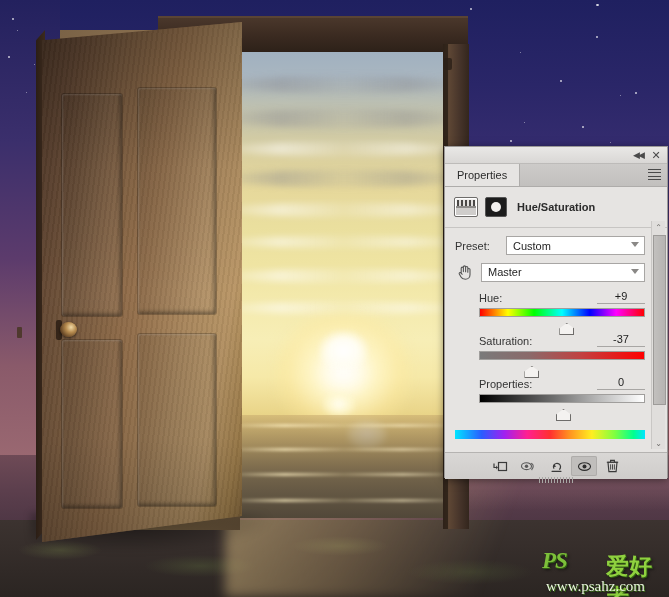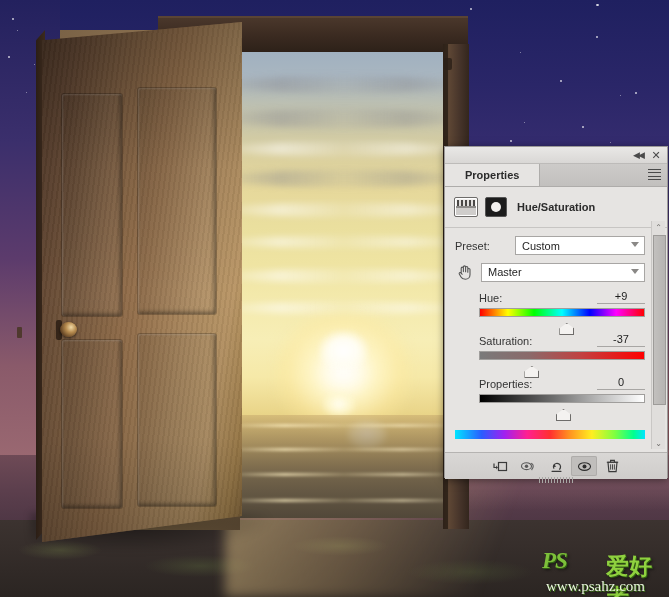--- a/index.html
+++ b/index.html
@@ -110,22 +110,22 @@
     background:#d6d4d2;border:1px solid #9b9997;box-shadow:0 2px 8px rgba(0,0,0,.5);
     font-size:11px;color:#2b2b2b;}
   .titlebar{position:relative;height:16px;background:linear-gradient(180deg,#e9e8e6,#d9d7d5);
     border-bottom:1px solid #bdbbb9;}
   .tb-btn{position:absolute;top:2px;width:14px;height:12px;display:flex;align-items:center;justify-content:center;
     font-size:10px;color:#4a4a4a;cursor:pointer;line-height:1;}
   .tb-collapse{right:22px;letter-spacing:-2px;font-size:9px;}
   .tb-close{right:4px;font-size:11px;}
 
   .tabrow{position:relative;height:22px;background:linear-gradient(180deg,#cdcbc9,#c2c0be);border-bottom:1px solid #aeacaa;}
-  .tab{position:absolute;left:0;top:0;height:22px;padding:0 20px;display:flex;align-items:center;
-    background:#e6e4e2;font-weight:bold;font-size:11px;color:#2b2b2b;border-right:1px solid #aeacaa;}
+  .tab{position:absolute;left:0;top:0;height:22px;padding:0 12px;display:flex;align-items:center;
+    background:#e6e4e2;font-weight:normal;font-size:11px;color:#2b2b2b;border-right:1px solid #aeacaa;}
   .menu-ico{position:absolute;right:6px;top:5px;width:13px;height:11px;display:flex;flex-direction:column;justify-content:space-between;cursor:pointer;}
   .menu-ico i{display:block;height:1px;background:#4a4a4a;}
 
   .panelbody{position:relative;height:292px;background:#e6e4e2;}
   .adjhdr{display:flex;align-items:center;gap:7px;padding:7px 0 7px 9px;height:26px;}
   .ico-layers{width:22px;height:18px;border:1px solid #6e6c6a;border-radius:2px;
     background:linear-gradient(180deg,#f2f0ee 0%,#f2f0ee 45%,#8d8b89 45%,#8d8b89 55%,#cfcdcb 55%,#cfcdcb 100%);
     box-shadow:inset 0 0 0 1px #fff;position:relative;overflow:hidden;}
   .ico-layers::after{content:"";position:absolute;left:2px;top:2px;right:2px;height:6px;
     background:repeating-linear-gradient(90deg,#4a4846 0 2px,#e2e0de 2px 4px);}
@@ -292,21 +292,21 @@
         <div class="ico-mask">
             <i></i>
           </div>
         <div class="adjname">Hue/Saturation</div>
       </div>
       <div class="divline"></div>
 
       <div class="content">
 
         <div class="row">
-          <span class="lbl" style="width:60px;">Preset:</span>
+          <span class="lbl" style="width:51px;">Preset:</span>
           <div class="select">
             <span>Custom</span>
             <span class="caret"></span>
           </div>
         </div>
 
         <div class="row">
           <span class="handcursor">
             <svg width="18" height="18" viewBox="0 0 18 18" aria-hidden="true">
               <path d="M5.2 10.5V5.2c0-.6.5-1.1 1.1-1.1s1.1.5 1.1 1.1v3.4M7.4 8.6V4c0-.6.5-1.1 1.1-1.1S9.6 3.4 9.6 4v4.5M9.6 8.8V4.6c0-.6.5-1.1 1.1-1.1s1.1.5 1.1 1.1v4.3M11.8 9.2V6.6c0-.6.5-1.1 1.1-1.1s1.1.5 1.1 1.1v5.1c0 2.6-2 4.6-4.6 4.6-2.3 0-3.6-1-4.4-2.4L3.3 11c-.3-.6 0-1.2.6-1.4.5-.2 1 0 1.3.4l.9 1.3" fill="none" stroke="#555" stroke-width="1.1" stroke-linecap="round" stroke-linejoin="round"></path>

